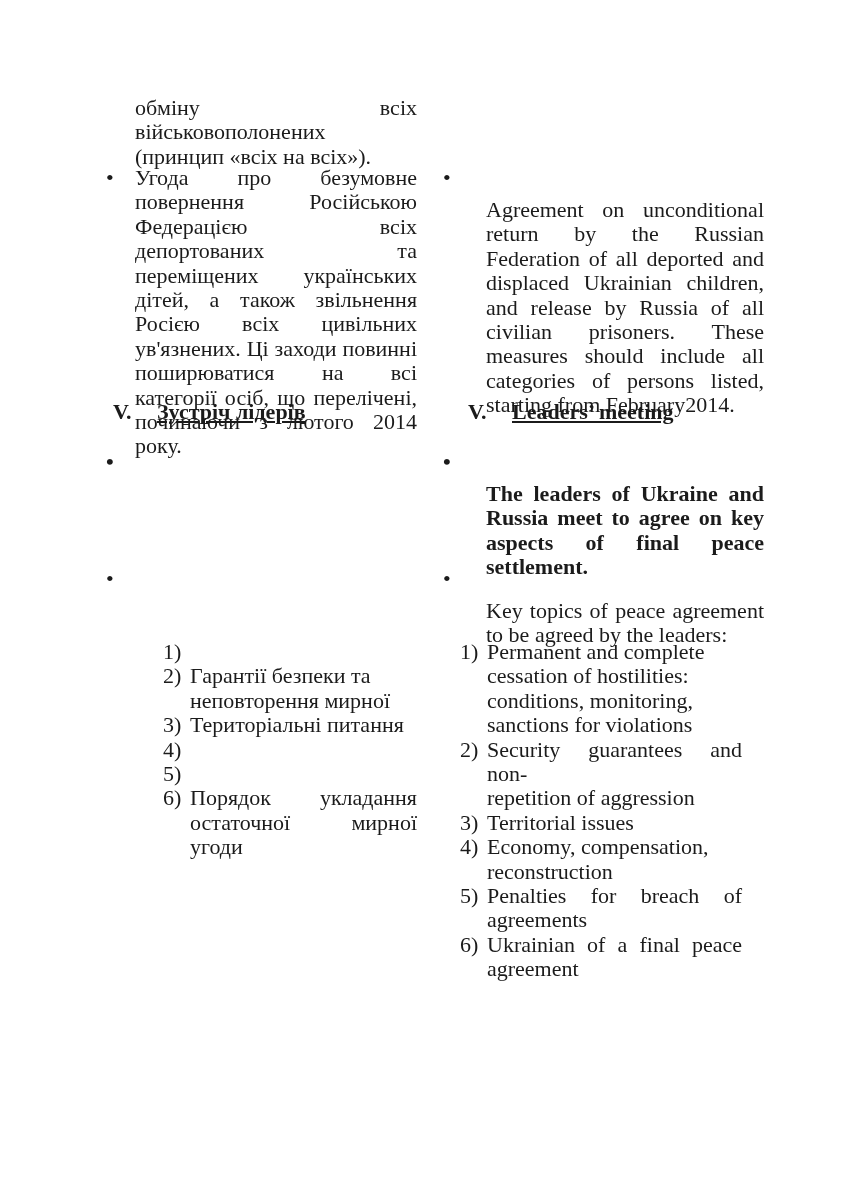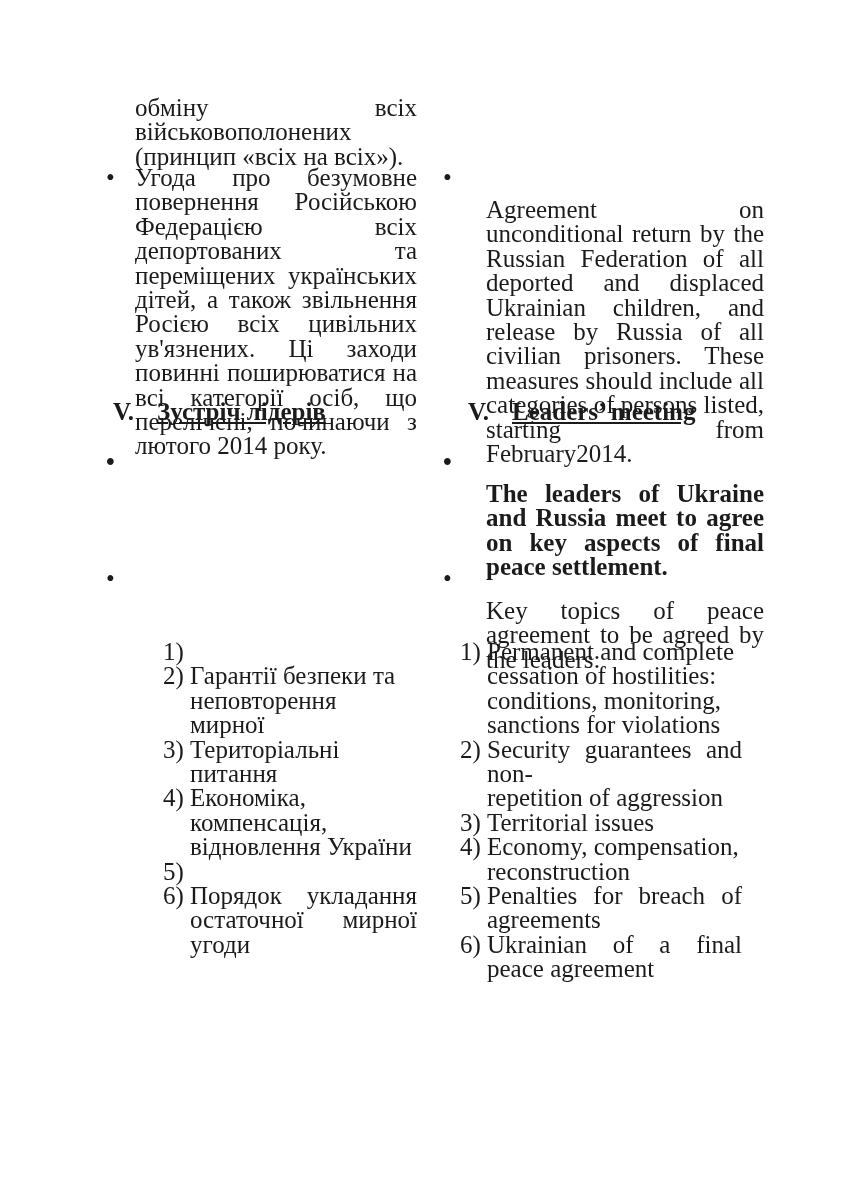--- a/index.html
+++ b/index.html
@@ -2,21 +2,21 @@
 <html><head>
 <meta charset="utf-8">
 <style>
   html,body{margin:0;padding:0;background:#ffffff;}
   .page{
     position:relative;
     width:851px;height:1200px;
     background:#ffffff;
     color:#1b1b1b;
     font-family:"Liberation Serif","DejaVu Serif",serif;
-    font-size:25px;
+    font-size:22px;
     line-height:24.4px;
     overflow:hidden;
   }
   .block{position:absolute;}
   .para{text-align:justify;}
   .bold{font-weight:bold;}
 
   
   .ua-col{left:135px;width:282px;}
   .en-col{left:486px;width:278px;margin-top:32px;}
@@ -86,22 +86,20 @@
       <span class="linum">2)</span>
       <span class="litext">Гарантії безпеки та
 неповторення мирної</span>
     </div>
     <div class="li">
       <span class="linum">3)</span>
       <span class="litext">Територіальні питання</span>
     </div>
     <div class="li">
       <span class="linum">4)</span>
-      <span class="litext">Економіка, компенсація,
-відновлення України</span>
     </div>
     <div class="li">
       <span class="linum">5)</span>
     </div>
     <div class="li">
       <span class="linum">6)</span>
       <span class="litext">Порядок укладання остаточної мирної угоди</span>
     </div>
   </div>
 

